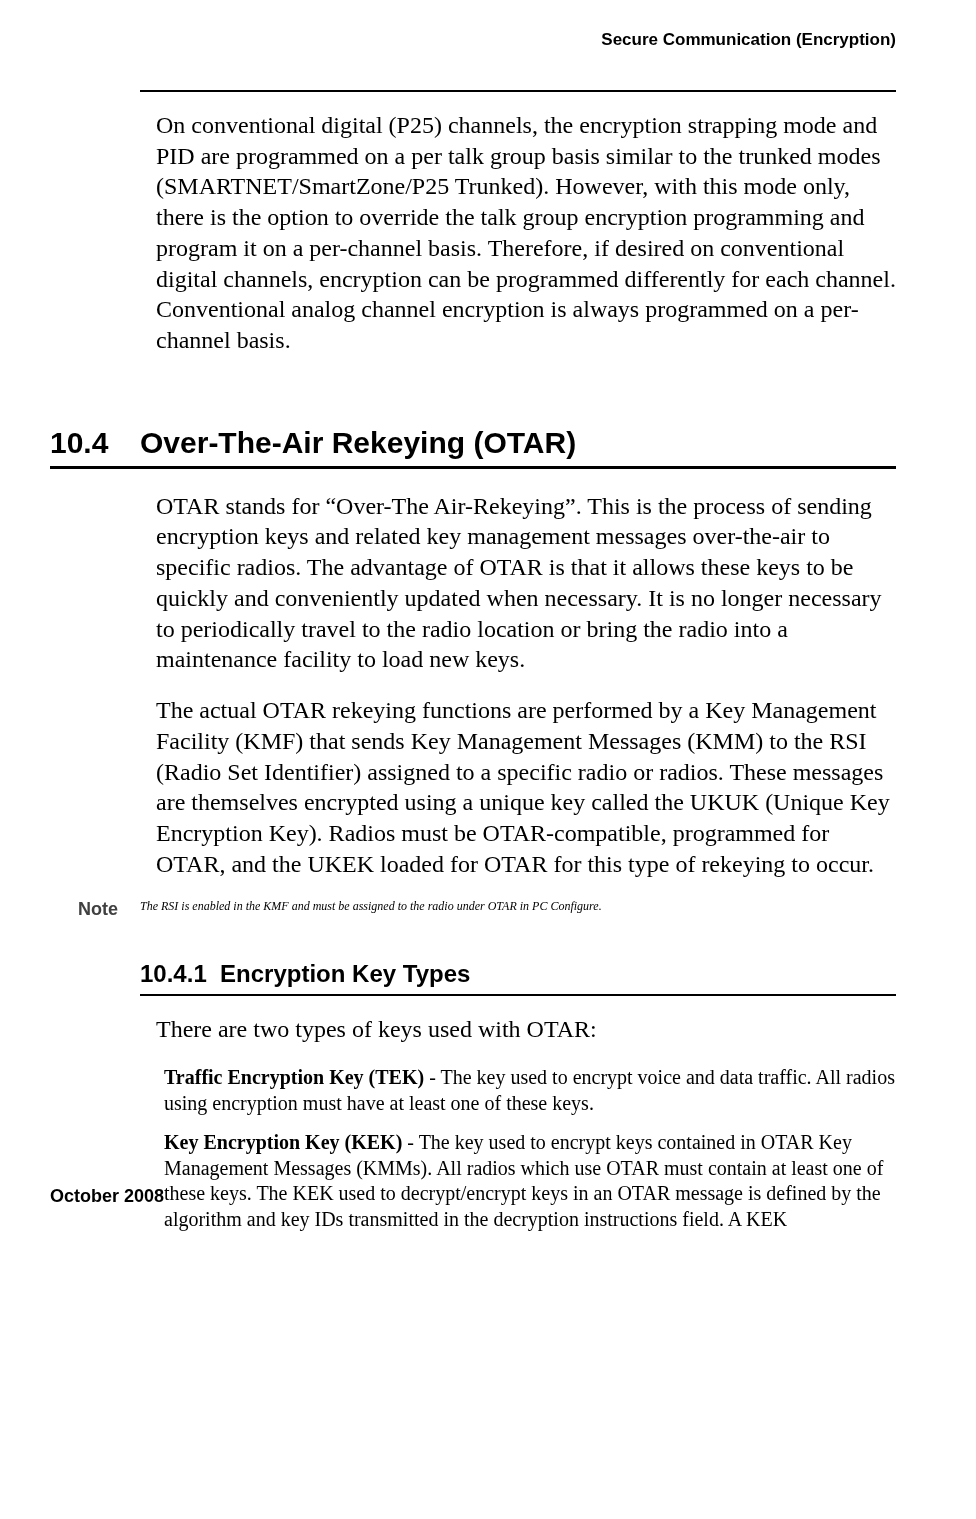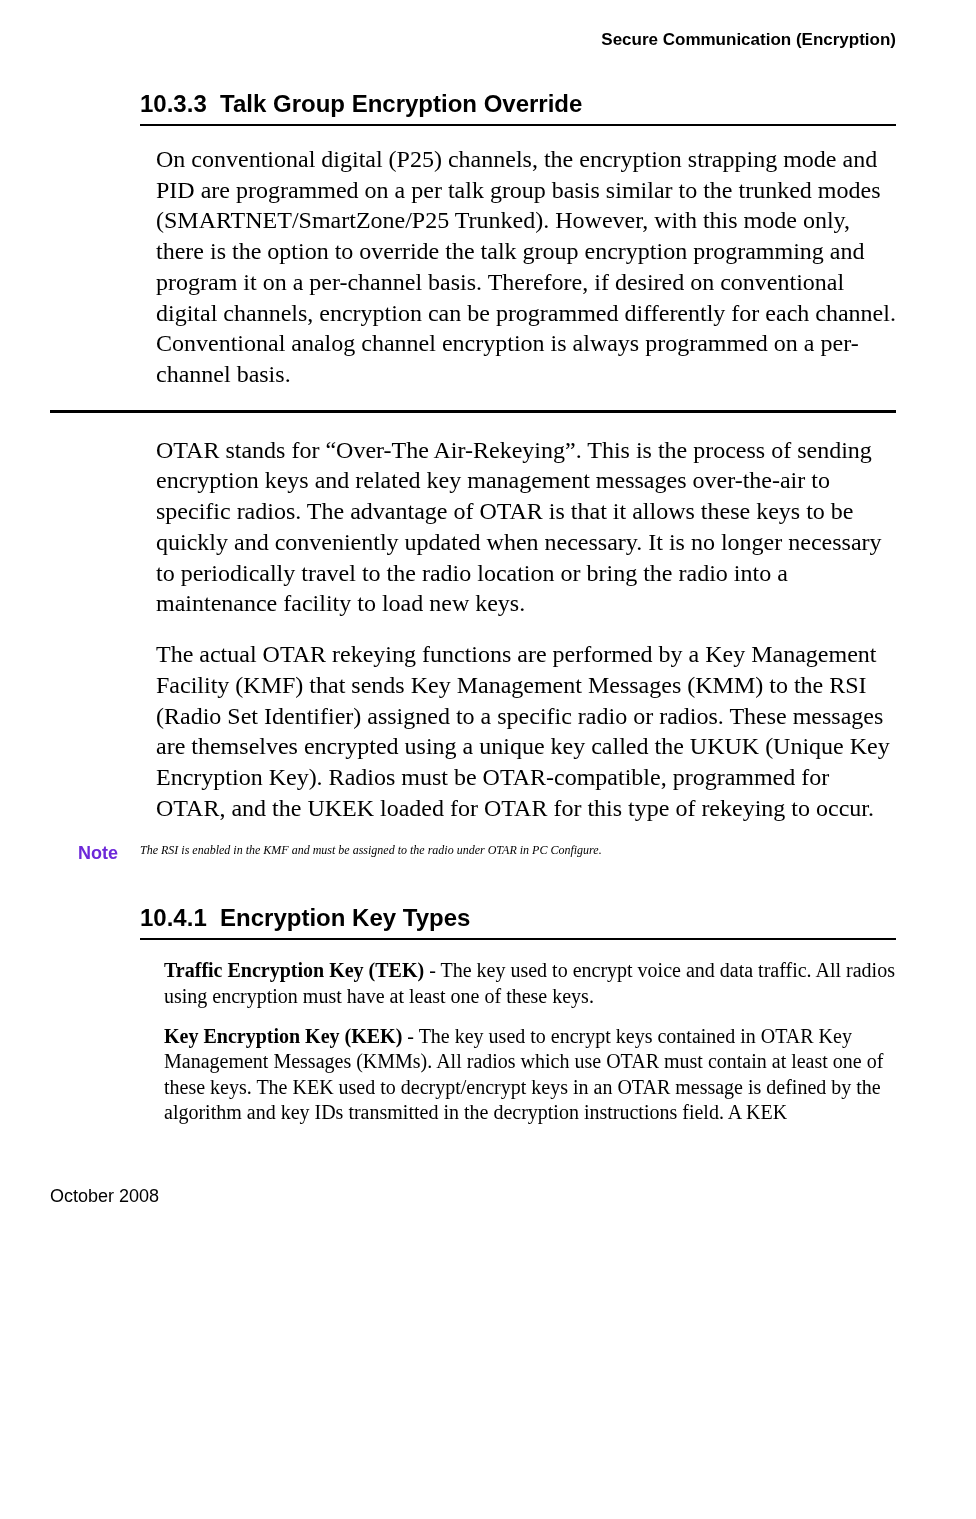--- a/index.html
+++ b/index.html
@@ -67,21 +67,21 @@
     margin: 0 0 20px 16px;
   }
   .note-row {
     display: flex;
     margin-bottom: 20px;
   }
   .note-label {
     font-family: Arial, Helvetica, sans-serif;
     font-weight: bold;
     font-size: 18px;
-    color: #6d28d9;
+    color: #404040;
     width: 62px;
     flex-shrink: 0;
     margin-left: -62px;
   }
   .note-text {
     font-style: italic;
     font-size: 12px;
     line-height: 1.28;
   }
   .indent-block {
@@ -91,58 +91,60 @@
     margin-bottom: 14px;
   }
   .footer {
     position: absolute;
     bottom: 44px;
     left: 50px;
     right: 80px;
     display: flex;
     justify-content: space-between;
     font-family: Arial, Helvetica, sans-serif;
-    font-weight: normal;
+    font-weight: bold;
     font-size: 18px;
   }
   .bold { font-weight: bold; }
 </style>
 </head>
 <body>
 
 <div class="page">
 
   <div class="header-right">Secure Communication (Encryption)</div>
 
   <div class="section-sub">
-    <div class="h-sub">
-      <span>10.3.3</span>&nbsp;&nbsp;<span>Talk Group Encryption Override</span>
-    </div>
     <hr class="rule">
     <p class="body-text">On conventional digital (P25) channels, the encryption strapping mode and PID are programmed on a per talk group basis similar to the trunked modes (SMARTNET/SmartZone/P25 Trunked). However, with this mode only, there is the option to override the talk group encryption programming and program it on a per-channel basis. Therefore, if desired on conventional digital channels, encryption can be programmed differently for each channel. Conventional analog channel encryption is always programmed on a per-channel basis.</p>
   </div>
 
+  <div class="h-main-row">
+    <div class="h-main-num">10.4</div>
+    <div class="h-main-title">Over-The-Air Rekeying (OTAR)</div>
+  </div>
   <hr class="rule-full">
 
   <div class="section-sub">
     <p class="body-text">OTAR stands for “Over-The Air-Rekeying”. This is the process of sending encryption keys and related key management messages over-the-air to specific radios. The advantage of OTAR is that it allows these keys to be quickly and conveniently updated when necessary. It is no longer necessary to periodically travel to the radio location or bring the radio into a maintenance facility to load new keys.</p>
     <p class="body-text">The actual OTAR rekeying functions are performed by a Key Management Facility (KMF) that sends Key Management Messages (KMM) to the RSI (Radio Set Identifier) assigned to a specific radio or radios. These messages are themselves encrypted using a unique key called the UKUK (Unique Key Encryption Key). Radios must be OTAR-compatible, programmed for OTAR, and the UKEK loaded for OTAR for this type of rekeying to occur.</p>
 
     <div class="note-row">
       <div class="note-label">Note</div>
       <div class="note-text">The RSI is enabled in the KMF and must be assigned to the radio under OTAR in PC Configure.</div>
     </div>
 
   </div>
 
   <div class="section-sub" style="margin-top:40px;">
     <div class="h-sub">
       <span>10.4.1</span>&nbsp;&nbsp;<span>Encryption Key Types</span>
     </div>
     <hr class="rule">
+    <p class="body-text">There are two types of keys used with OTAR:</p>
 
     <div class="indent-block">
       <span class="bold">Traffic Encryption Key (TEK)</span><span> - The key used to encrypt voice and data traffic. All radios using encryption must have at least one of these keys.</span>
     </div>
 
     <div class="indent-block">
       <span class="bold">Key Encryption Key (KEK)</span><span> - The key used to encrypt keys contained in OTAR Key Management Messages (KMMs). All radios which use OTAR must contain at least one of these keys. The KEK used to decrypt/encrypt keys in an OTAR message is defined by the algorithm and key IDs transmitted in the decryption instructions field. A KEK</span>
     </div>
   </div>
 

